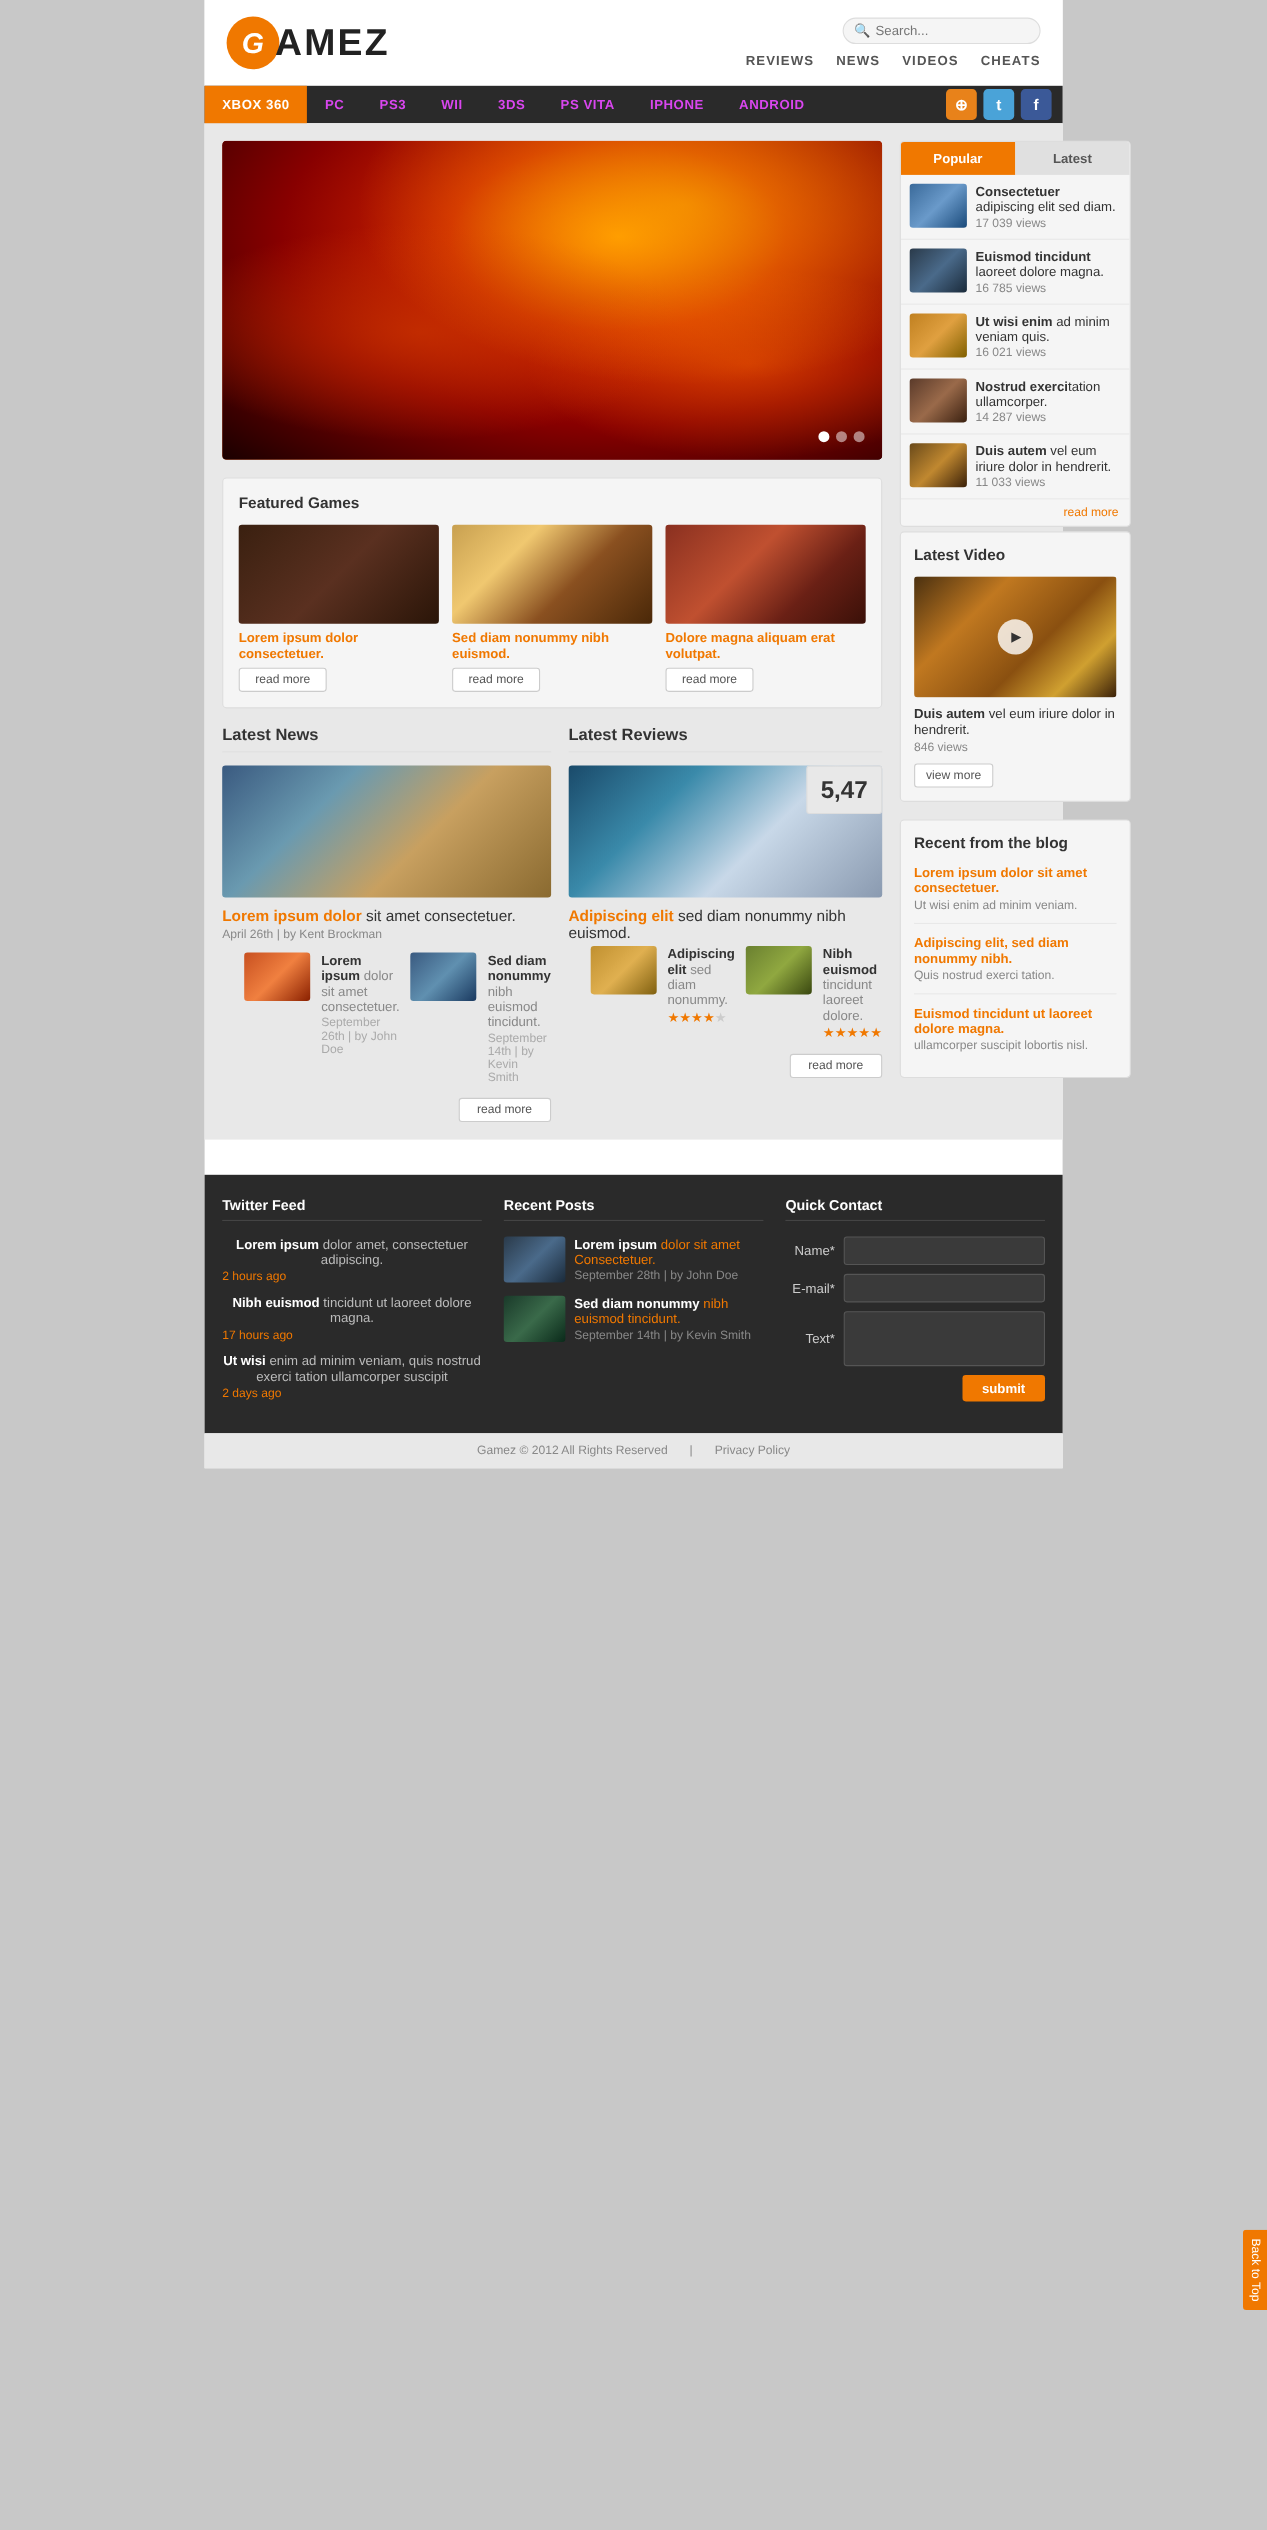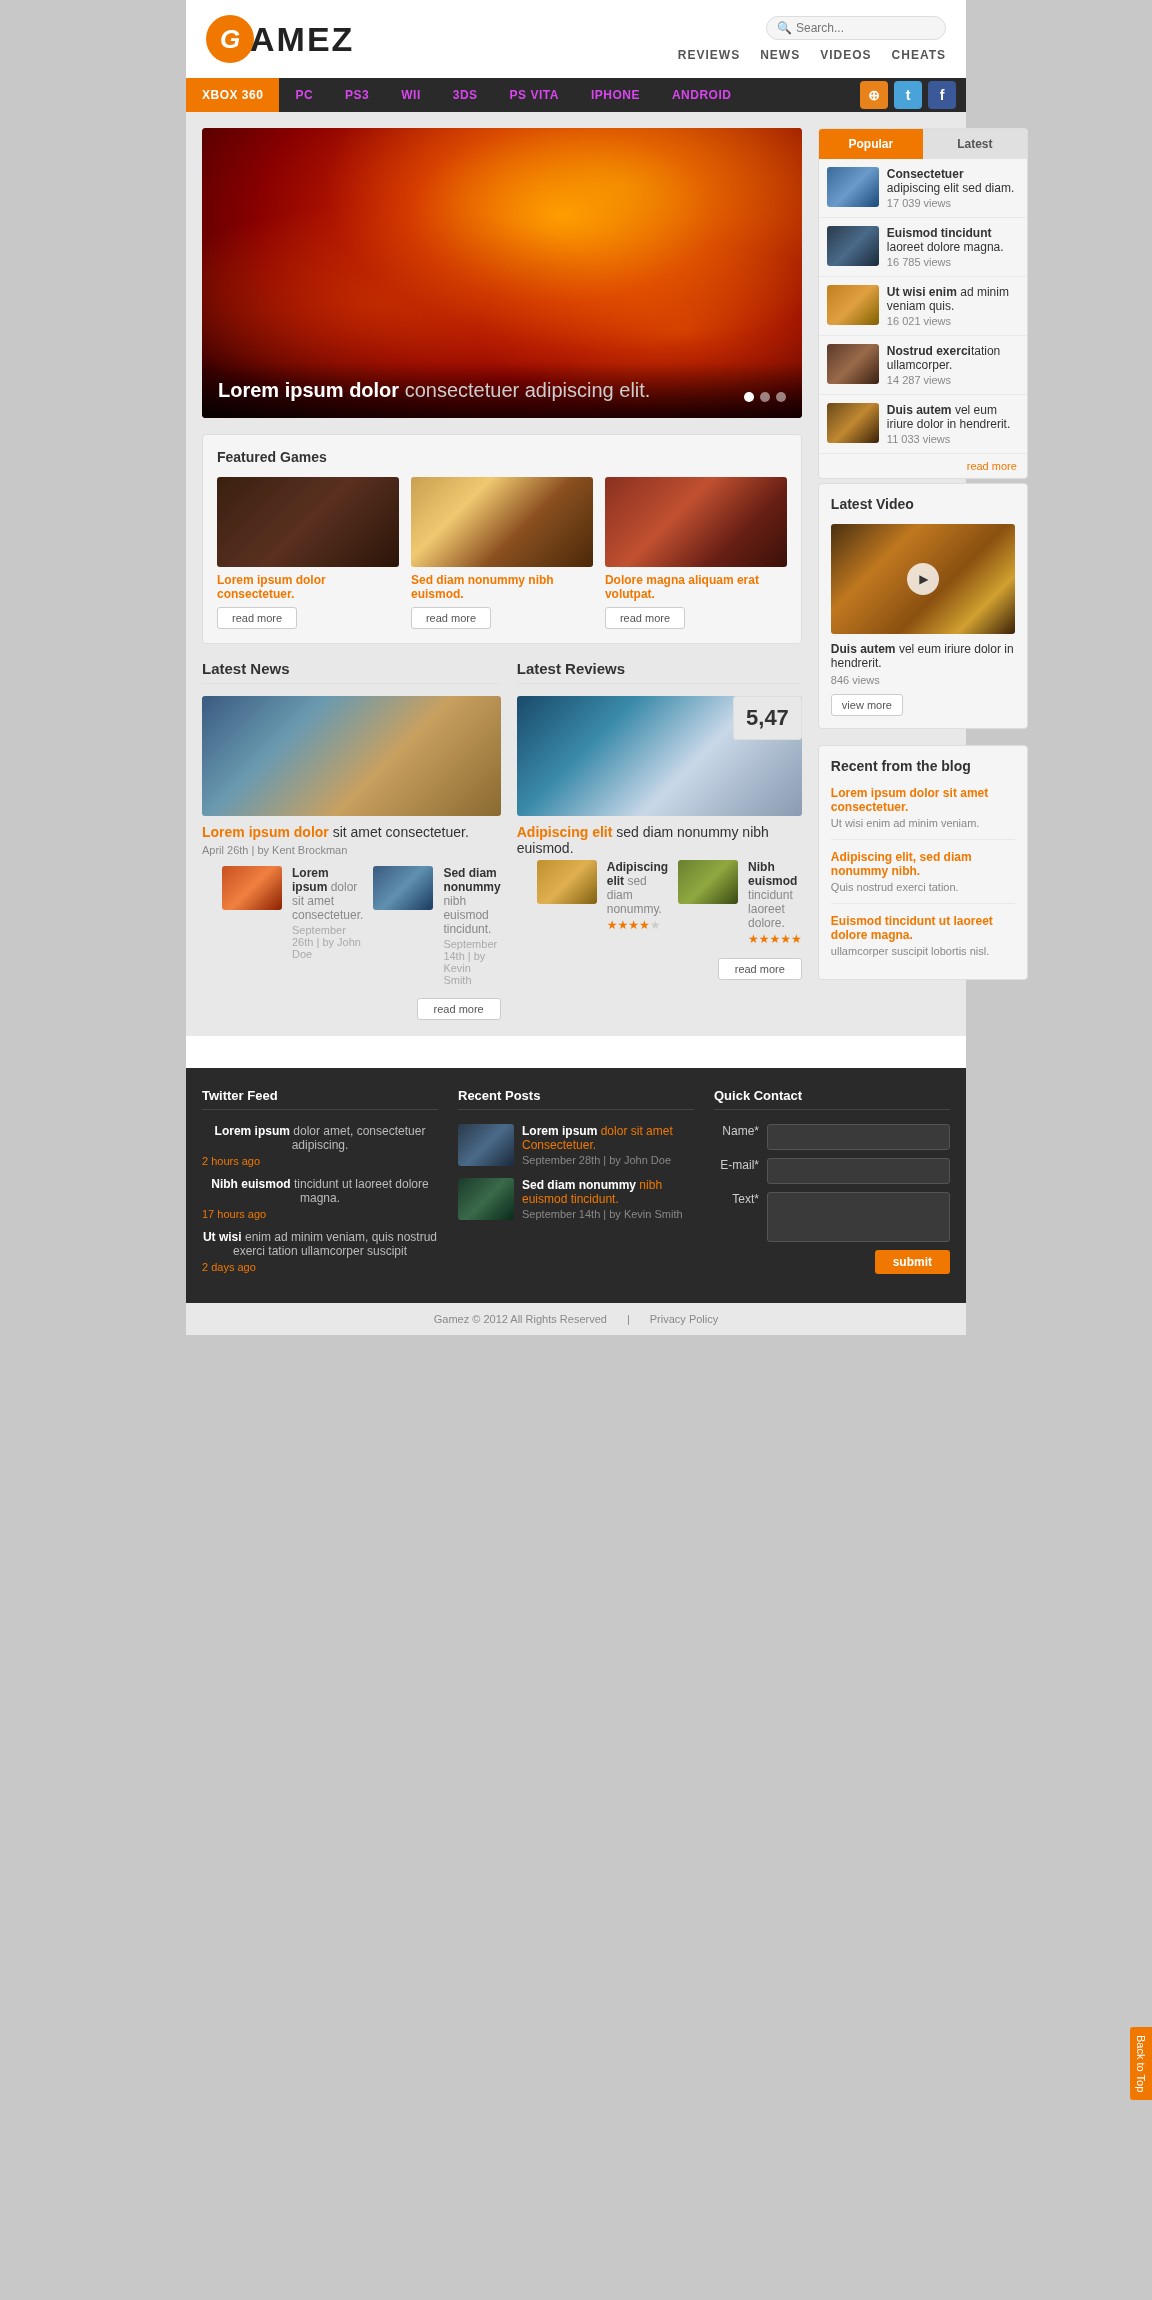--- a/index.html
+++ b/index.html
@@ -135,21 +135,21 @@
     .recent-post-item { display: flex; gap: 8px; margin-bottom: 12px; }
     .recent-post-thumb { width: 56px; height: 42px; border-radius: 3px; flex-shrink: 0; }
     .recent-post-thumb-1 { background: linear-gradient(135deg, #2a3a4a 0%, #4a6a8a 50%, #1a2a3a 100%); }
     .recent-post-thumb-2 { background: linear-gradient(135deg, #1a3a2a 0%, #3a6a4a 50%, #0a2a1a 100%); }
     .recent-post-info { flex: 1; }
     .recent-post-title { font-size: 12px; color: #fff; margin-bottom: 2px; }
     .recent-post-title strong { color: #fff; }
     .recent-post-title span { color: #f07800; }
     .recent-post-meta { font-size: 11px; color: #888; }
     .contact-form { }
-    .contact-row { display: flex; align-items: flex-start; margin-bottom: 8px; gap: 8px; }
+    .contact-row { display: flex; align-items: center; margin-bottom: 8px; gap: 8px; }
     .contact-label { font-size: 12px; color: #ccc; width: 45px; text-align: right; flex-shrink: 0; }
     .contact-input { flex: 1; padding: 5px 8px; background: #3a3a3a; border: 1px solid #555; border-radius: 3px; color: #ccc; font-size: 12px; outline: none; }
     .contact-textarea { flex: 1; padding: 5px 8px; background: #3a3a3a; border: 1px solid #555; border-radius: 3px; color: #ccc; font-size: 12px; outline: none; height: 50px; resize: none; }
     .submit-btn { display: block; margin-left: auto; padding: 5px 18px; background: #f07800; border: none; color: #fff; font-size: 12px; font-weight: bold; border-radius: 3px; cursor: pointer; margin-top: 4px; }
 
     
     .footer-bottom { background: #e8e8e8; padding: 10px 20px; display: flex; justify-content: center; gap: 20px; }
     .footer-bottom-text { font-size: 11px; color: #888; }
     .footer-bottom-link { font-size: 11px; color: #888; cursor: pointer; }
 
@@ -198,25 +198,20 @@
     </div>
   </div>
 
   <div class="main-content">
     <div class="left-col">
 
       <div class="hero-slider">
         <div class="hero-img">
           <div class="hero-fire"></div>
         </div>
-        <div class="hero-caption">
-          <div class="hero-title">
-            <strong>Lorem ipsum dolor</strong><span> consectetuer adipiscing elit.</span>
-          </div>
-        </div>
         <div class="hero-dots">
           <div class="hero-dot active"></div>
           <div class="hero-dot"></div>
           <div class="hero-dot"></div>
         </div>
       </div>
 
       <div class="featured-games">
         <div class="section-title">Featured Games</div>
         <div class="games-grid">

